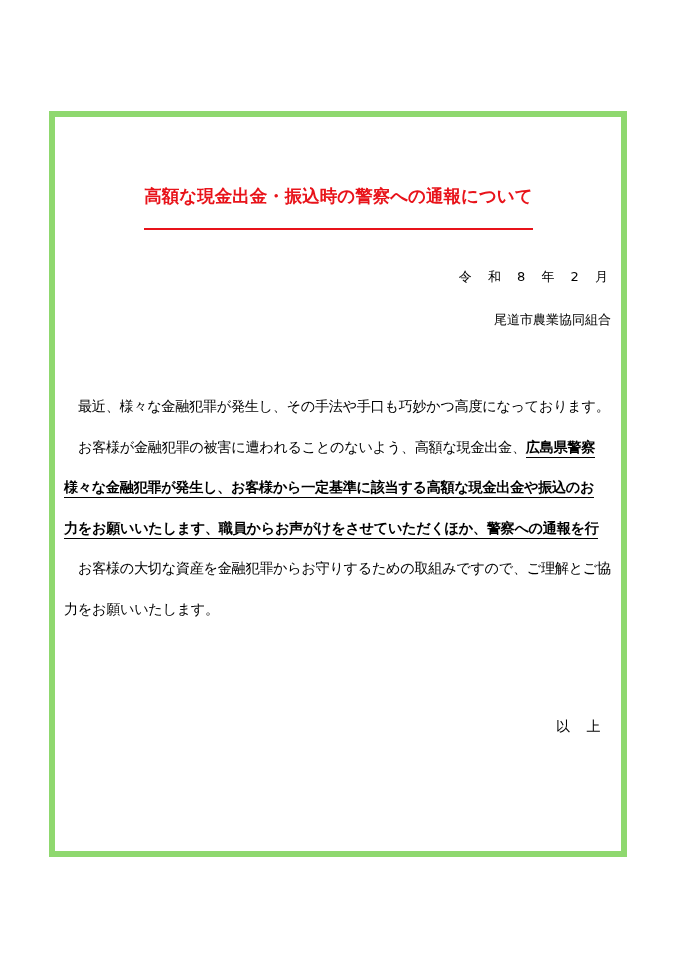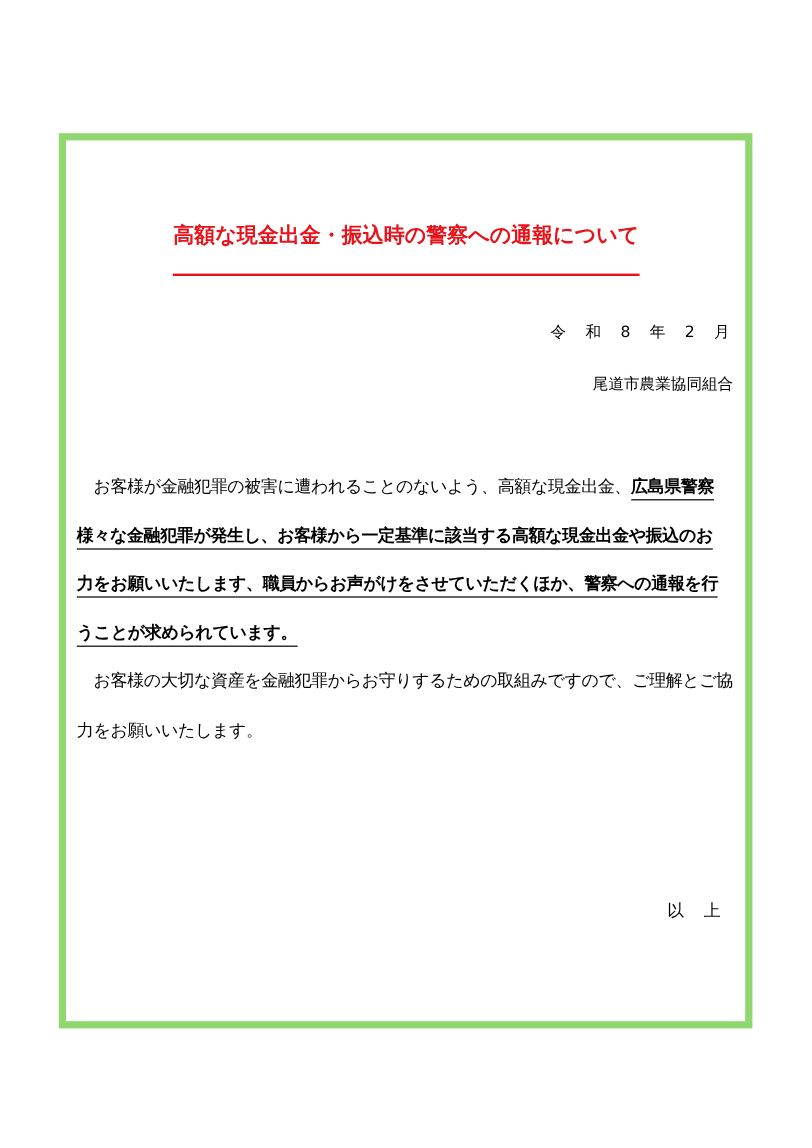--- a/index.html
+++ b/index.html
@@ -73,38 +73,37 @@
     font-weight: bold;
     border-bottom: 1.5px solid #000;
     padding-bottom: 2px;
   }
   .closing {
     position: absolute;
     left: 556px;
     top: 718px;
     font-size: 14px;
     letter-spacing: 6px;
-    margin-top: 32px;
   }
 </style>
 </head>
 <body>
 
 <div class="frame"></div>
 
 <div class="title">
   <span>高額な現金出金・振込時の警察への通報について</span>
 </div>
 
 <div class="date">令 和  8 年  2 月</div>
 
 <div class="org">尾道市農業協同組合</div>
 
 <div class="body-text">
+  <p class="indent">最近、様々な金融犯罪が発生し、その手法や手口も巧妙かつ高度になっております。</p>
   <p class="indent"><span>お客様が金融犯罪の被害に遭われることのないよう、高額な現金出金、</span><span class="hl">広島県警察</span></p>
   <p><span class="hl">様々な金融犯罪が発生し、お客様から一定基準に該当する高額な現金出金や振込のお</span></p>
   <p><span class="hl">力をお願いいたします、職員からお声がけをさせていただくほか、警察への通報を行</span></p>
-  <p><span class="hl">うことが求められています。</span></p>
   <p class="indent">お客様の大切な資産を金融犯罪からお守りするための取組みですので、ご理解とご協</p>
   <p>力をお願いいたします。</p>
 </div>
 
 <div class="closing">以 上</div>
 
 </body></html>

